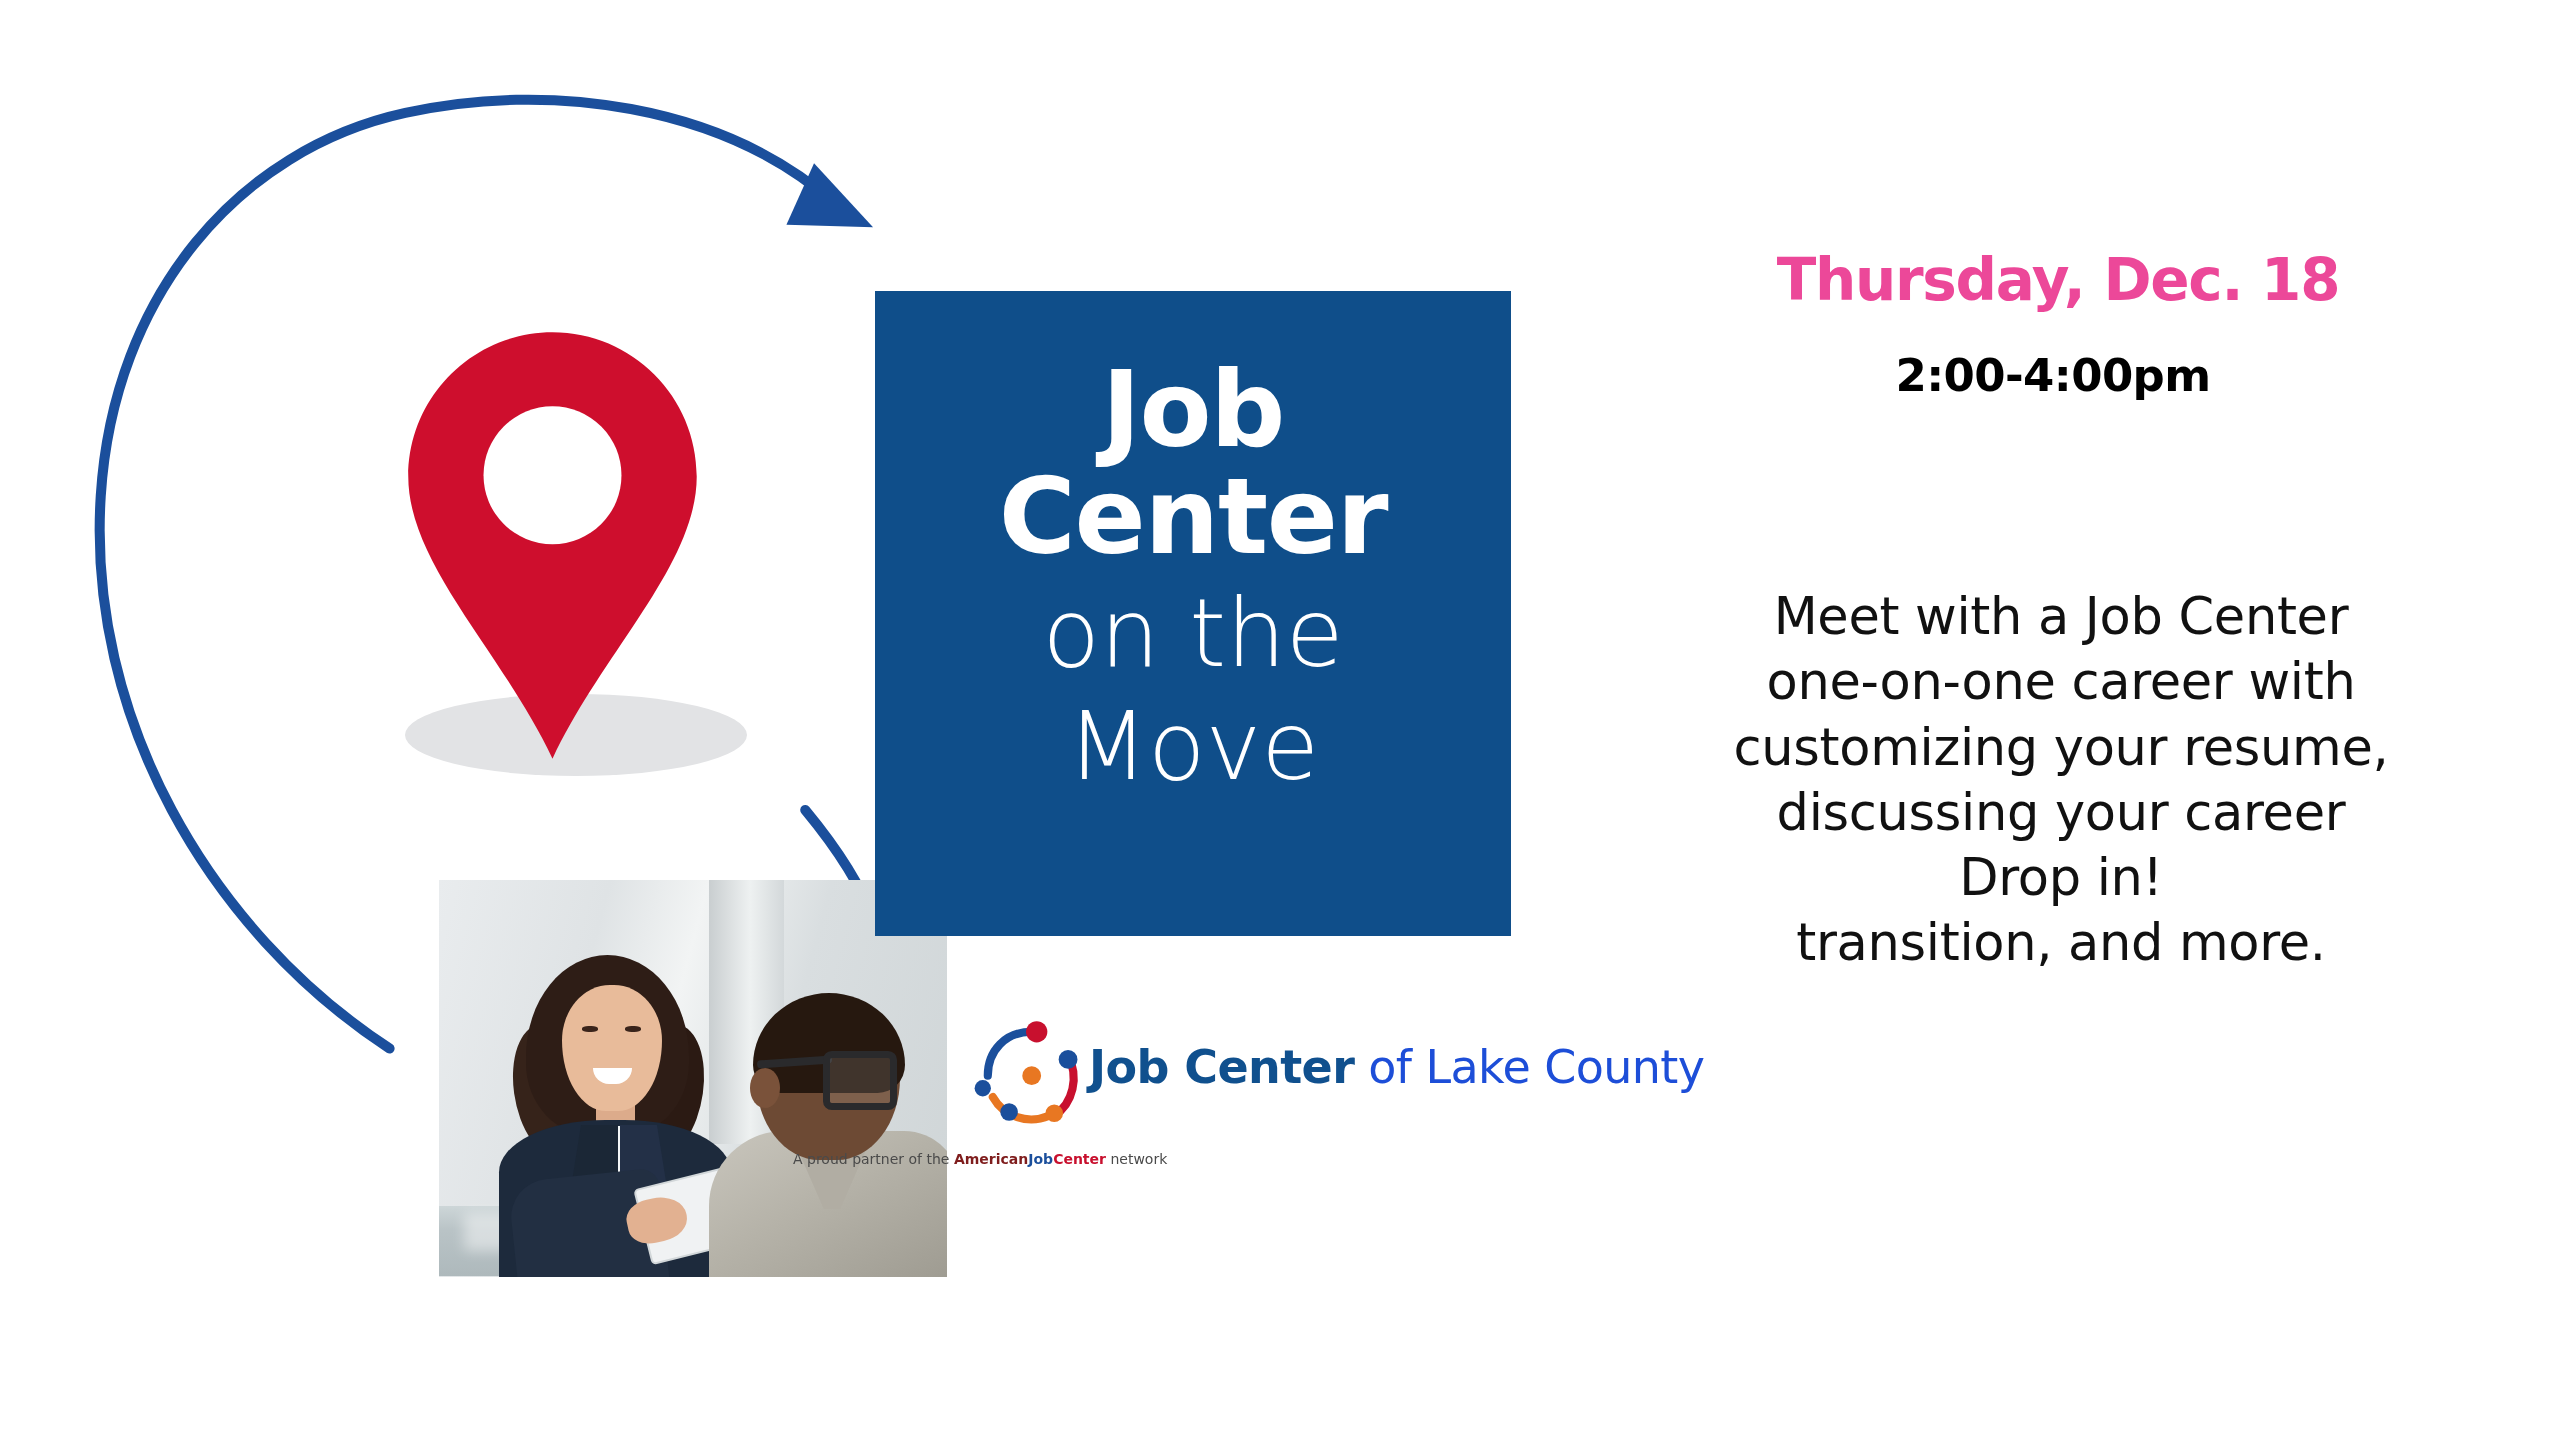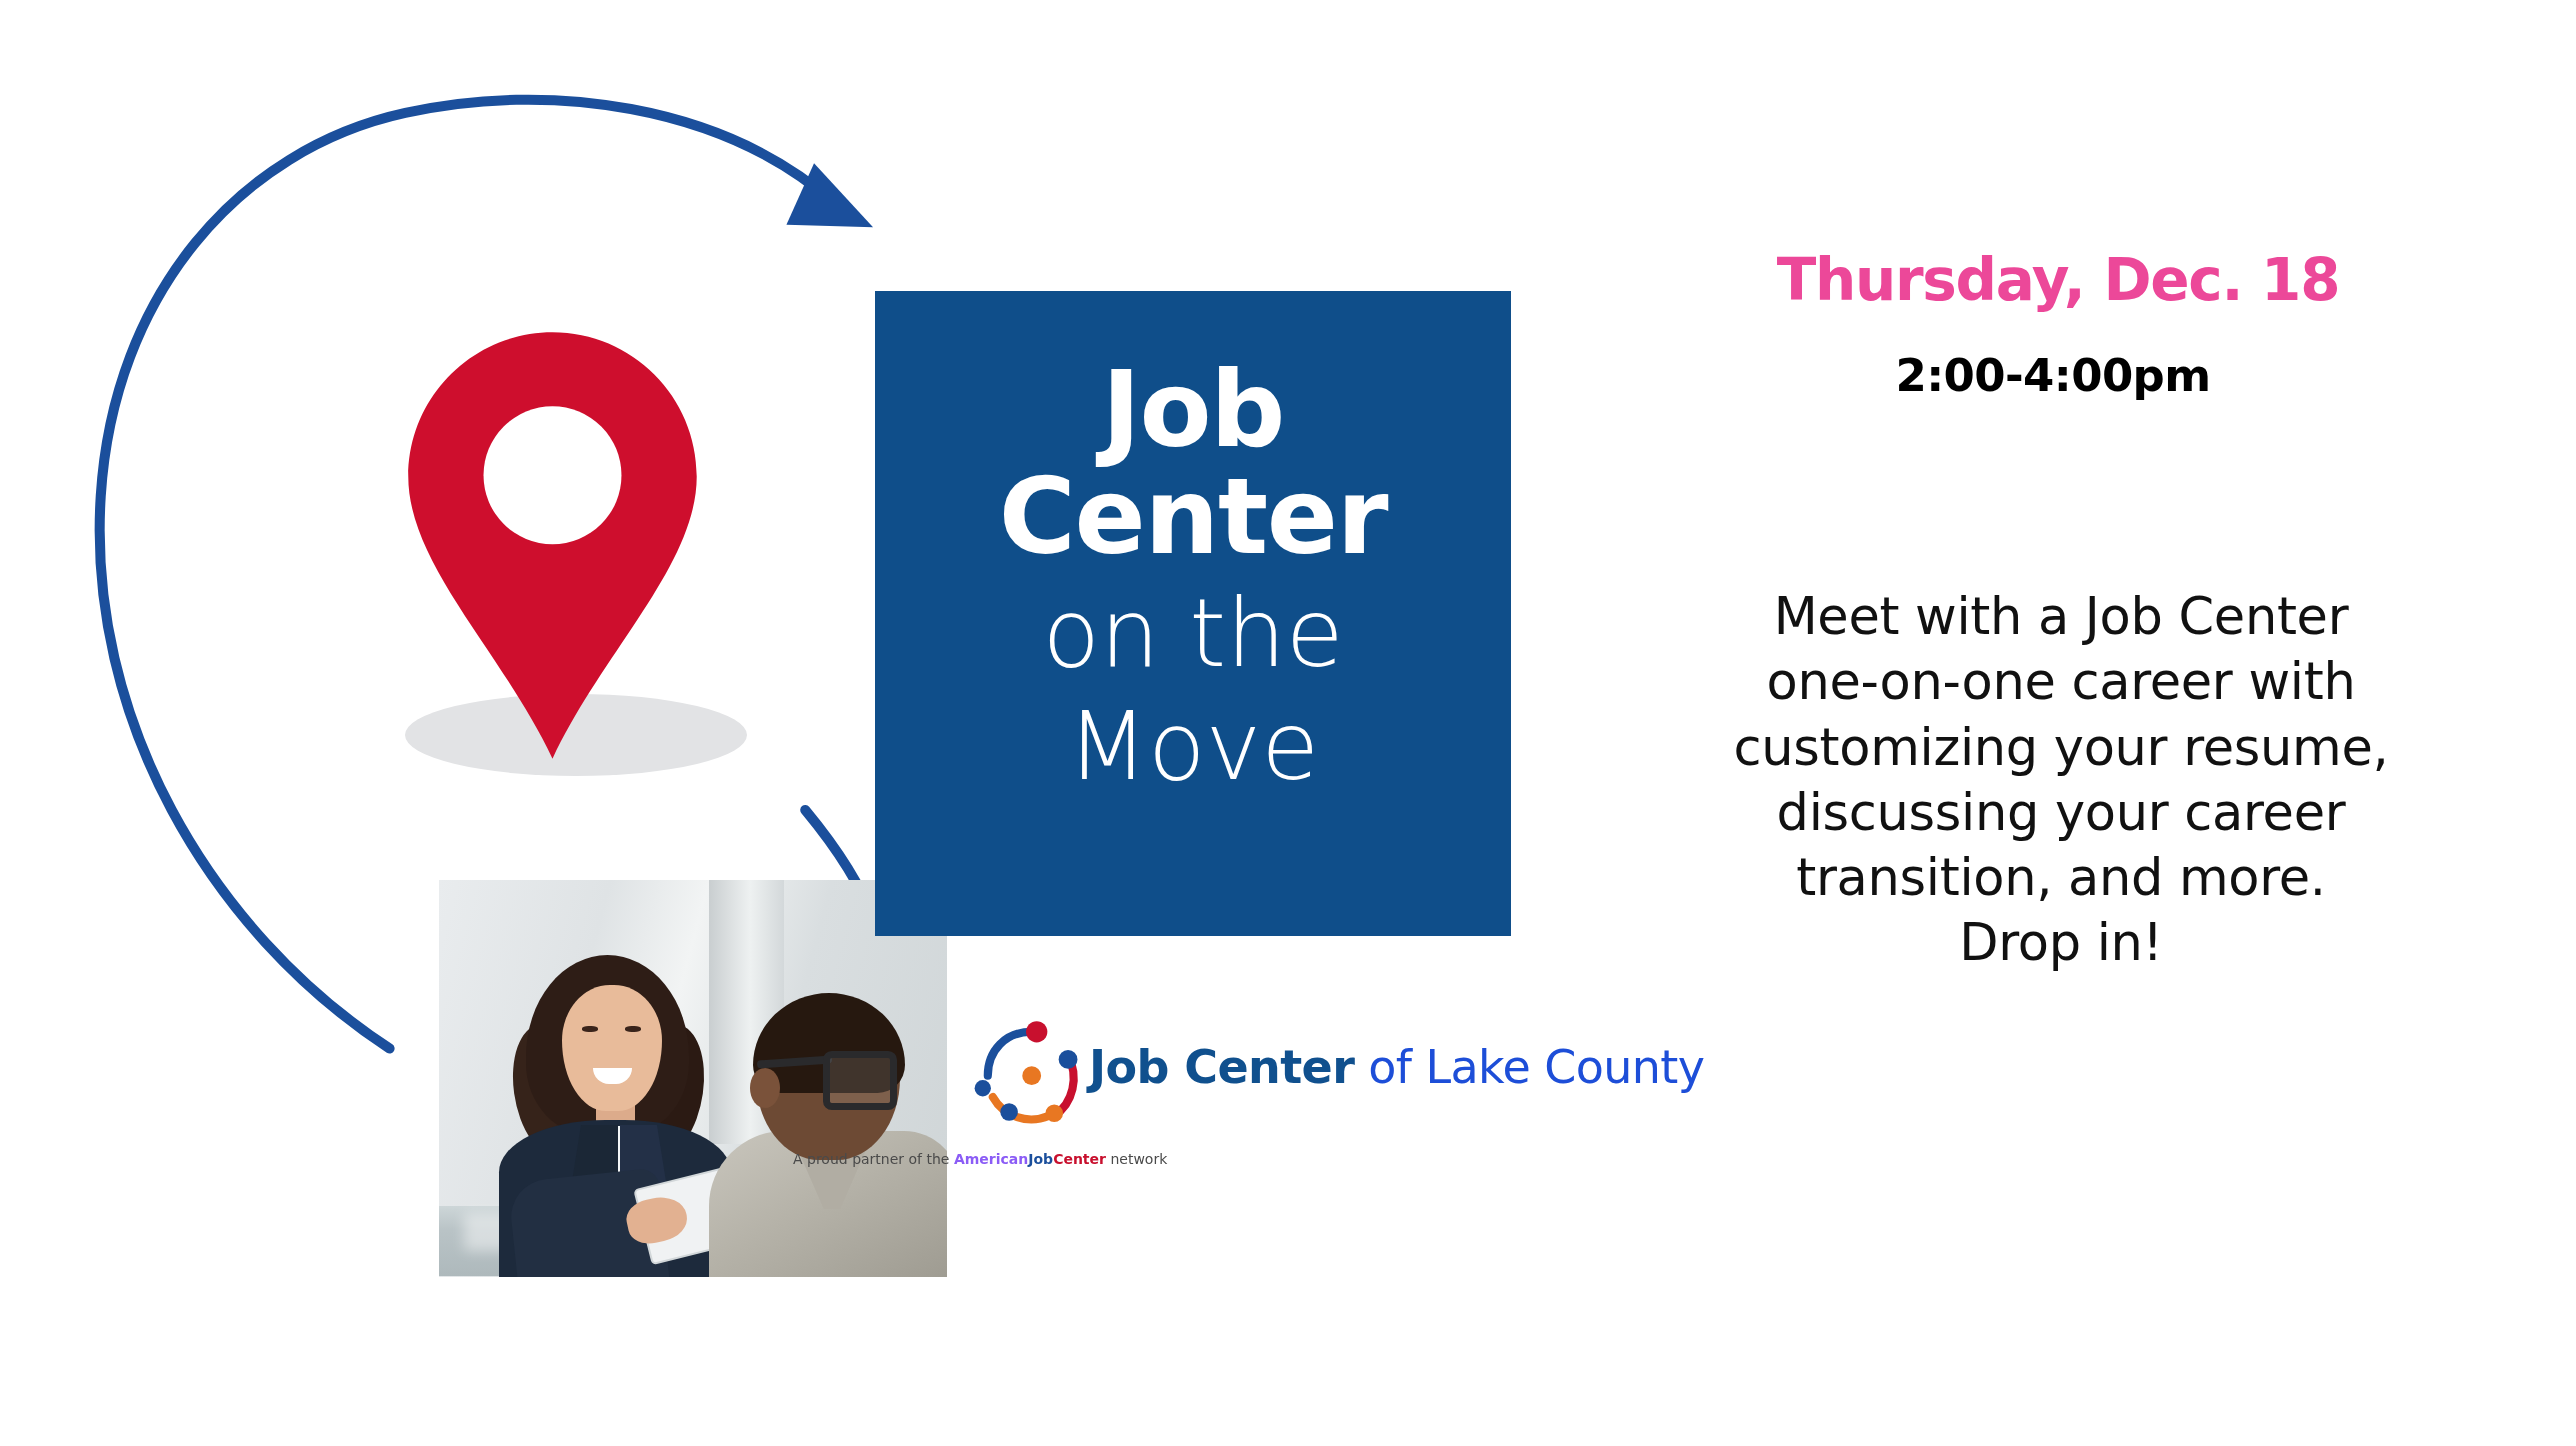--- a/index.html
+++ b/index.html
@@ -246,21 +246,21 @@
   #jclc-tag {
     position: absolute;
     left: 793px;
     top: 1151px;
     white-space: nowrap;
     font-family: "DejaVu Sans", sans-serif;
     font-size: 14px;
     color: #4a4a4a;
     letter-spacing: 0px;
   }
-  #jclc-tag .tag-am { color:#8b5cf6; font-weight:bold;margin-top:39px; }
+  #jclc-tag .tag-am { color:#7f1d1d; font-weight:bold;margin-top:39px; }
   #jclc-tag .tag-job { color:#1b4f9c; font-weight:bold; }
   #jclc-tag .tag-center { color:#c8102e; font-weight:bold; }
 
   
   #right-column {
     position: absolute;
     left: 1645px;
     top: 0;
     width: 816px;
     height: 1446px;
@@ -384,17 +384,17 @@
 </div>
 
 <div id="right-column">
   <div id="event-date">Thursday, Dec. 18</div>
   <div id="event-time">2:00-4:00pm</div>
   <div id="event-description">
       <span class="desc-line">Meet with a Job Center</span>
       <span class="desc-line">one-on-one career with</span>
       <span class="desc-line">customizing your resume,</span>
       <span class="desc-line">discussing your career</span>
+      <span class="desc-line">Drop in!</span>
       <span class="desc-line">transition, and more.</span>
-      <span class="desc-line">Drop in!</span>
     </div>
 </div>
 
 
 </body></html>

